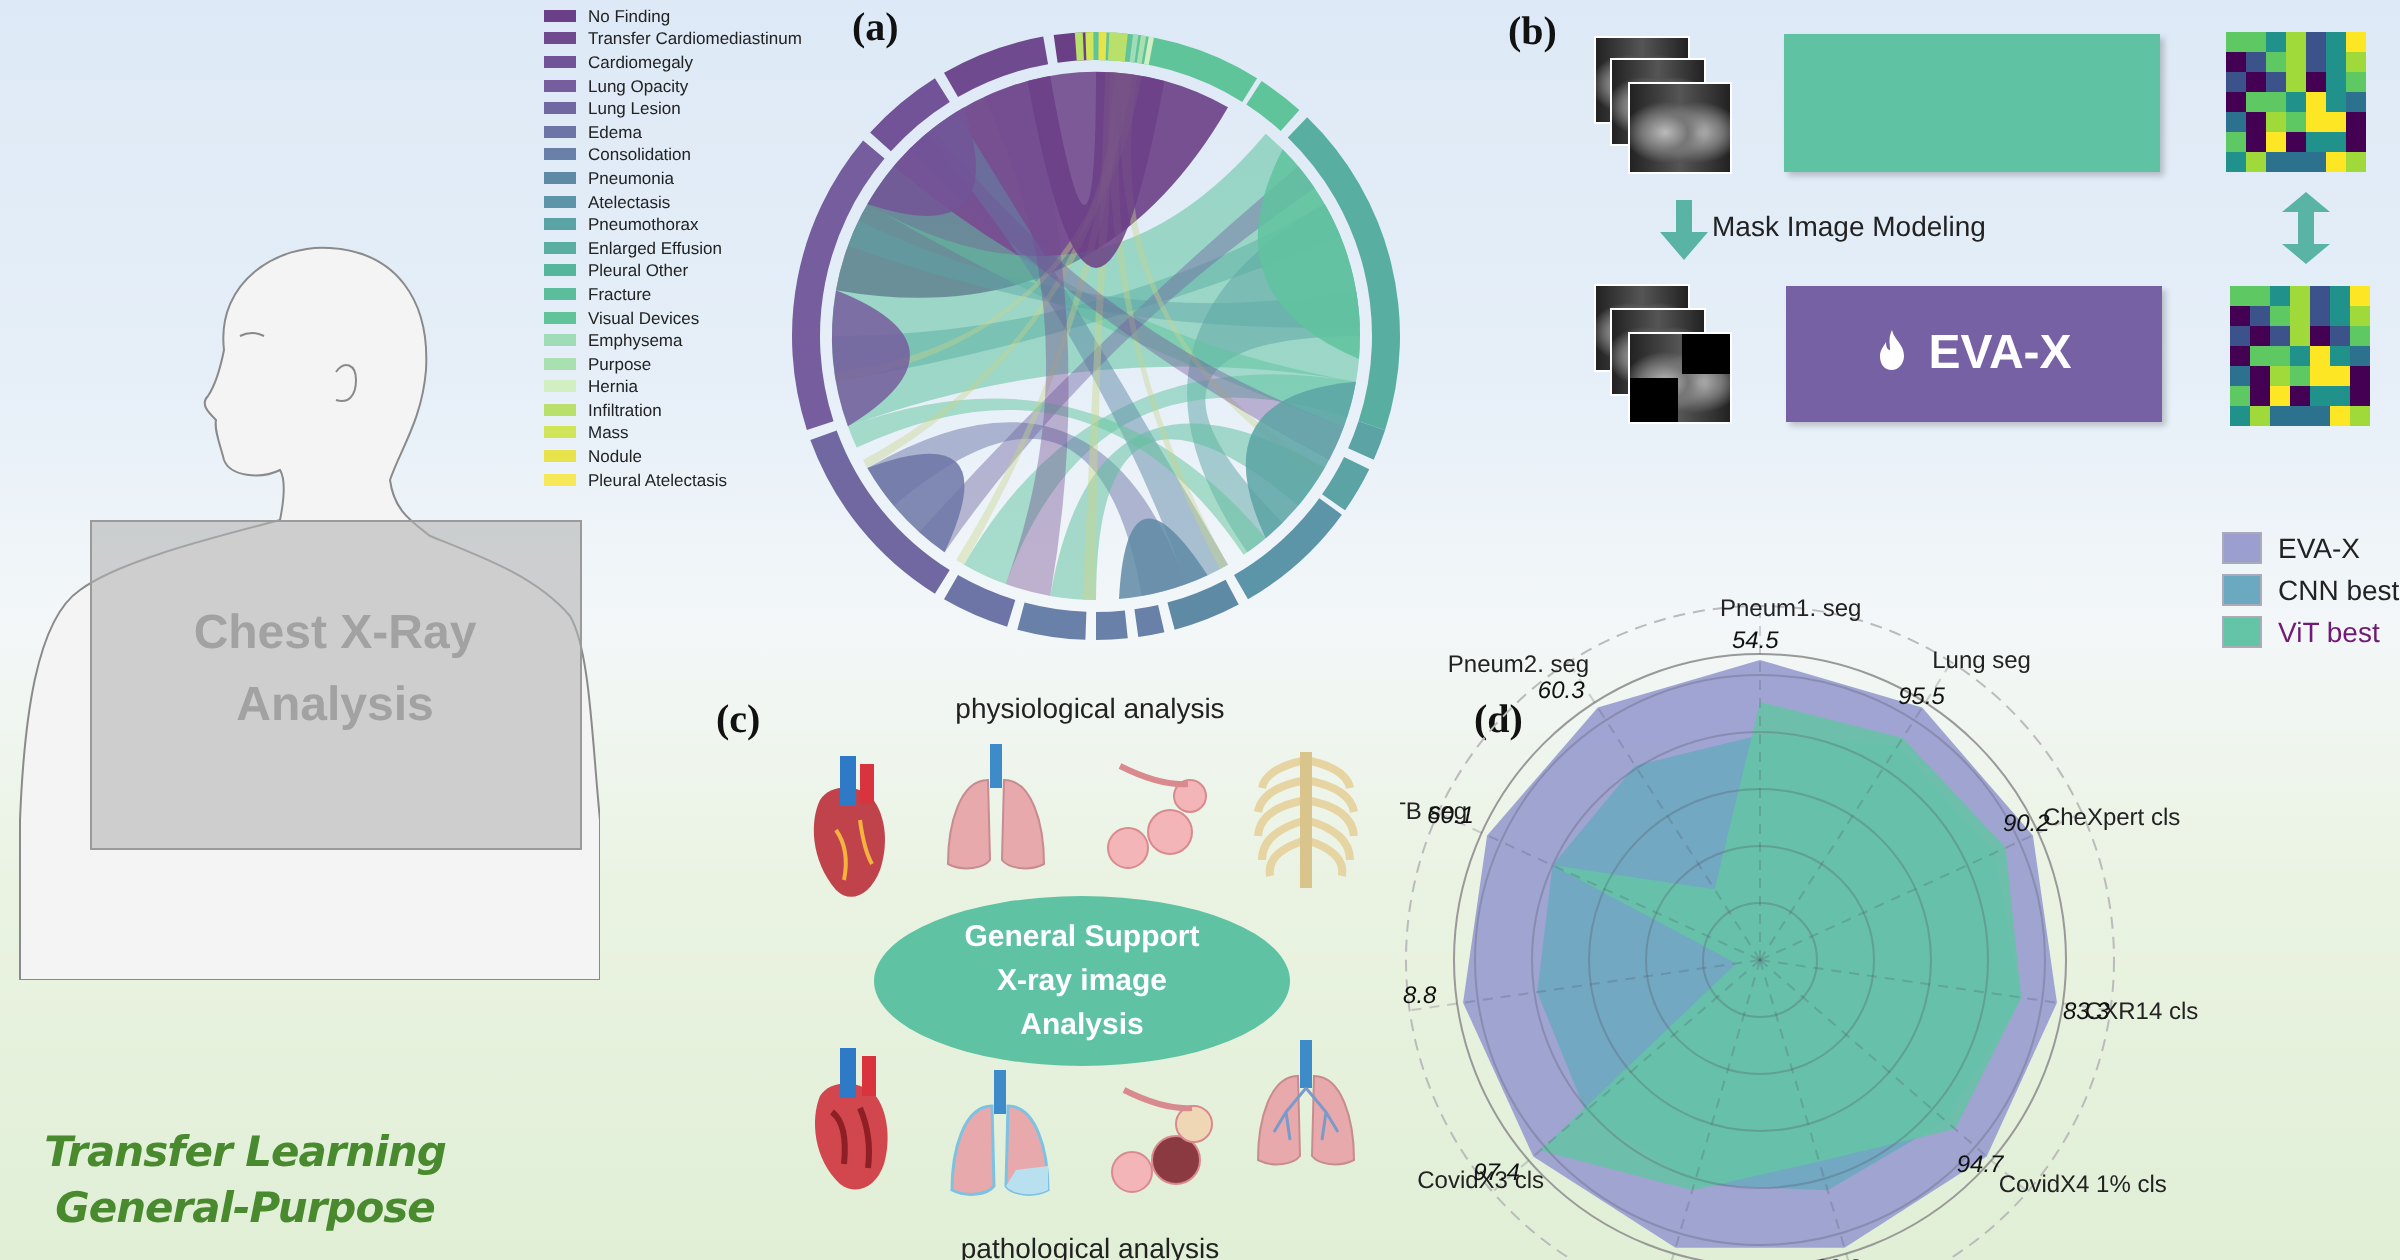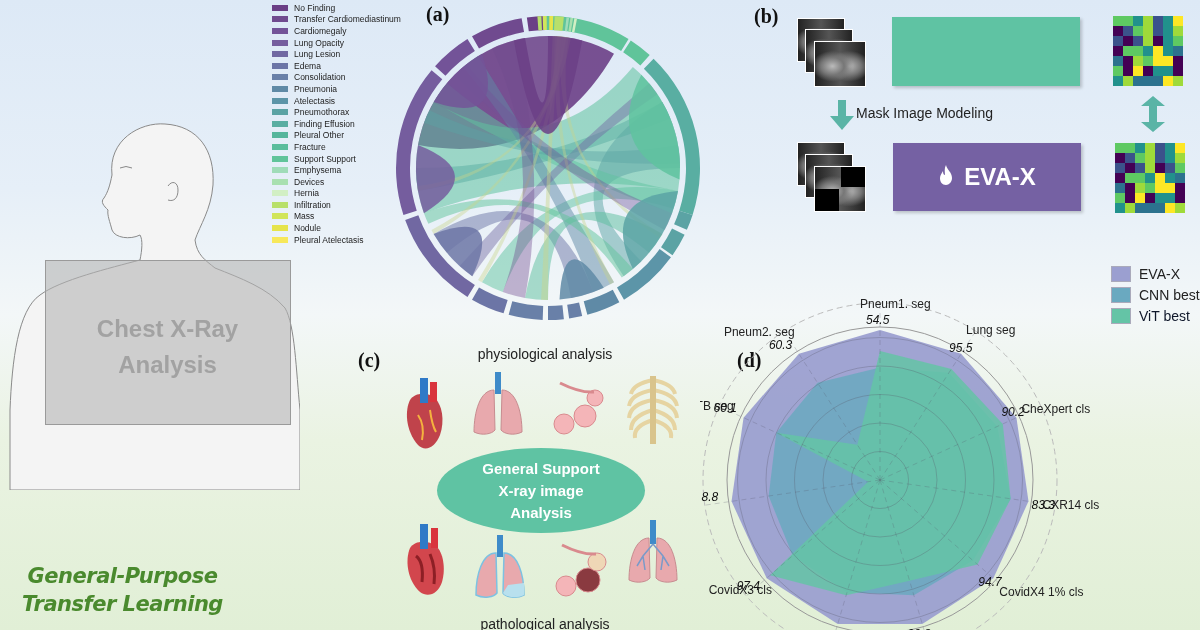--- a/index.html
+++ b/index.html
@@ -30,28 +30,28 @@
 
 <svg class="abs" style="left:0;top:110px;" width="300" height="380" viewBox="0 0 300 380">
   <g fill="#f4f4f4" stroke="#8a8a8a" stroke-width="1">
     <path d="M112,65 C108,30 140,12 165,14 C198,16 215,40 213,75 C211,100 200,115 195,130 C197,145 205,150 215,158 C240,168 268,178 285,198 C295,215 296,260 300,300 L300,380 L10,380 L10,300 C12,250 18,200 40,185 C60,170 110,158 140,150 C142,140 143,130 140,125 C130,130 115,128 112,120 C110,112 107,105 108,100 C104,96 100,92 104,88 C108,82 110,75 112,65 Z"></path>
     <path d="M168,76 C172,70 178,72 178,80 C178,88 174,92 168,90" fill="none"></path>
   </g>
   <path d="M120,58 Q126,55 132,58" stroke="#888" fill="none"></path>
 </svg>
 
 <div class="abs chest-box" style="left:45px;top:260px;width:244px;height:163px;"></div>
-<div class="abs chest-text" style="left:45px;top:311px;width:245px;">
+<div class="abs chest-text" style="left:45px;top:299px;width:245px;">
   <div>Chest X-Ray</div>
   <div>Analysis</div>
 </div>
 
 <div class="abs title-green" style="left:10px;top:562px;width:225px;">
+  <div>Transfer Learning</div>
   <div>General-Purpose</div>
-  <div>Transfer Learning</div>
 </div>
 
 <div class="abs" id="legend-a" style="left:272px;top:2px;">
     <div class="legend-item">
       <span class="legend-sw" style="background: rgb(107, 63, 134);"></span>
       <span>No Finding</span>
     </div>
     <div class="legend-item">
       <span class="legend-sw" style="background: rgb(112, 74, 143);"></span>
       <span>Transfer Cardiomediastinum</span>
@@ -83,41 +83,41 @@
     <div class="legend-item">
       <span class="legend-sw" style="background: rgb(92, 149, 168);"></span>
       <span>Atelectasis</span>
     </div>
     <div class="legend-item">
       <span class="legend-sw" style="background: rgb(91, 163, 164);"></span>
       <span>Pneumothorax</span>
     </div>
     <div class="legend-item">
       <span class="legend-sw" style="background: rgb(89, 174, 162);"></span>
-      <span>Finding Effusion</span>
+      <span>Enlarged Effusion</span>
     </div>
     <div class="legend-item">
       <span class="legend-sw" style="background: rgb(85, 182, 156);"></span>
       <span>Pleural Other</span>
     </div>
     <div class="legend-item">
       <span class="legend-sw" style="background: rgb(90, 189, 156);"></span>
       <span>Fracture</span>
     </div>
     <div class="legend-item">
       <span class="legend-sw" style="background: rgb(96, 196, 154);"></span>
-      <span>Support Support</span>
+      <span>Visual Devices</span>
     </div>
     <div class="legend-item">
       <span class="legend-sw" style="background: rgb(159, 220, 184);"></span>
       <span>Emphysema</span>
     </div>
     <div class="legend-item">
       <span class="legend-sw" style="background: rgb(169, 224, 176);"></span>
-      <span>Devices</span>
+      <span>Purpose</span>
     </div>
     <div class="legend-item">
       <span class="legend-sw" style="background: rgb(210, 239, 196);"></span>
       <span>Hernia</span>
     </div>
     <div class="legend-item">
       <span class="legend-sw" style="background: rgb(184, 224, 106);"></span>
       <span>Infiltration</span>
     </div>
     <div class="legend-item">
@@ -445,17 +445,17 @@
   </svg>
 <div class="abs" id="radar-legend" style="left:1111px;top:263px;">
     <div style="display: flex; align-items: center; height: 21px; font-size: 14px; color: rgb(34, 34, 34);">
       <span style="width: 18px; height: 14px; background: rgb(155, 159, 208); border: 1px solid rgb(170, 170, 187); margin-right: 8px; display: inline-block;"></span>
       <span>EVA-X</span>
     </div>
     <div style="display: flex; align-items: center; height: 21px; font-size: 14px; color: rgb(34, 34, 34);">
       <span style="width: 18px; height: 14px; background: rgb(106, 169, 192); border: 1px solid rgb(170, 170, 187); margin-right: 8px; display: inline-block;"></span>
       <span>CNN best</span>
     </div>
-    <div style="display: flex; align-items: center; height: 21px; font-size: 14px; color: #0f172a;">
+    <div style="display: flex; align-items: center; height: 21px; font-size: 14px; color: #701a75;">
       <span style="width: 18px; height: 14px; background: rgb(100, 196, 166); border: 1px solid rgb(170, 170, 187); margin-right: 8px; display: inline-block;"></span>
       <span>ViT best</span>
     </div>
   </div>
 
 </body></html>

